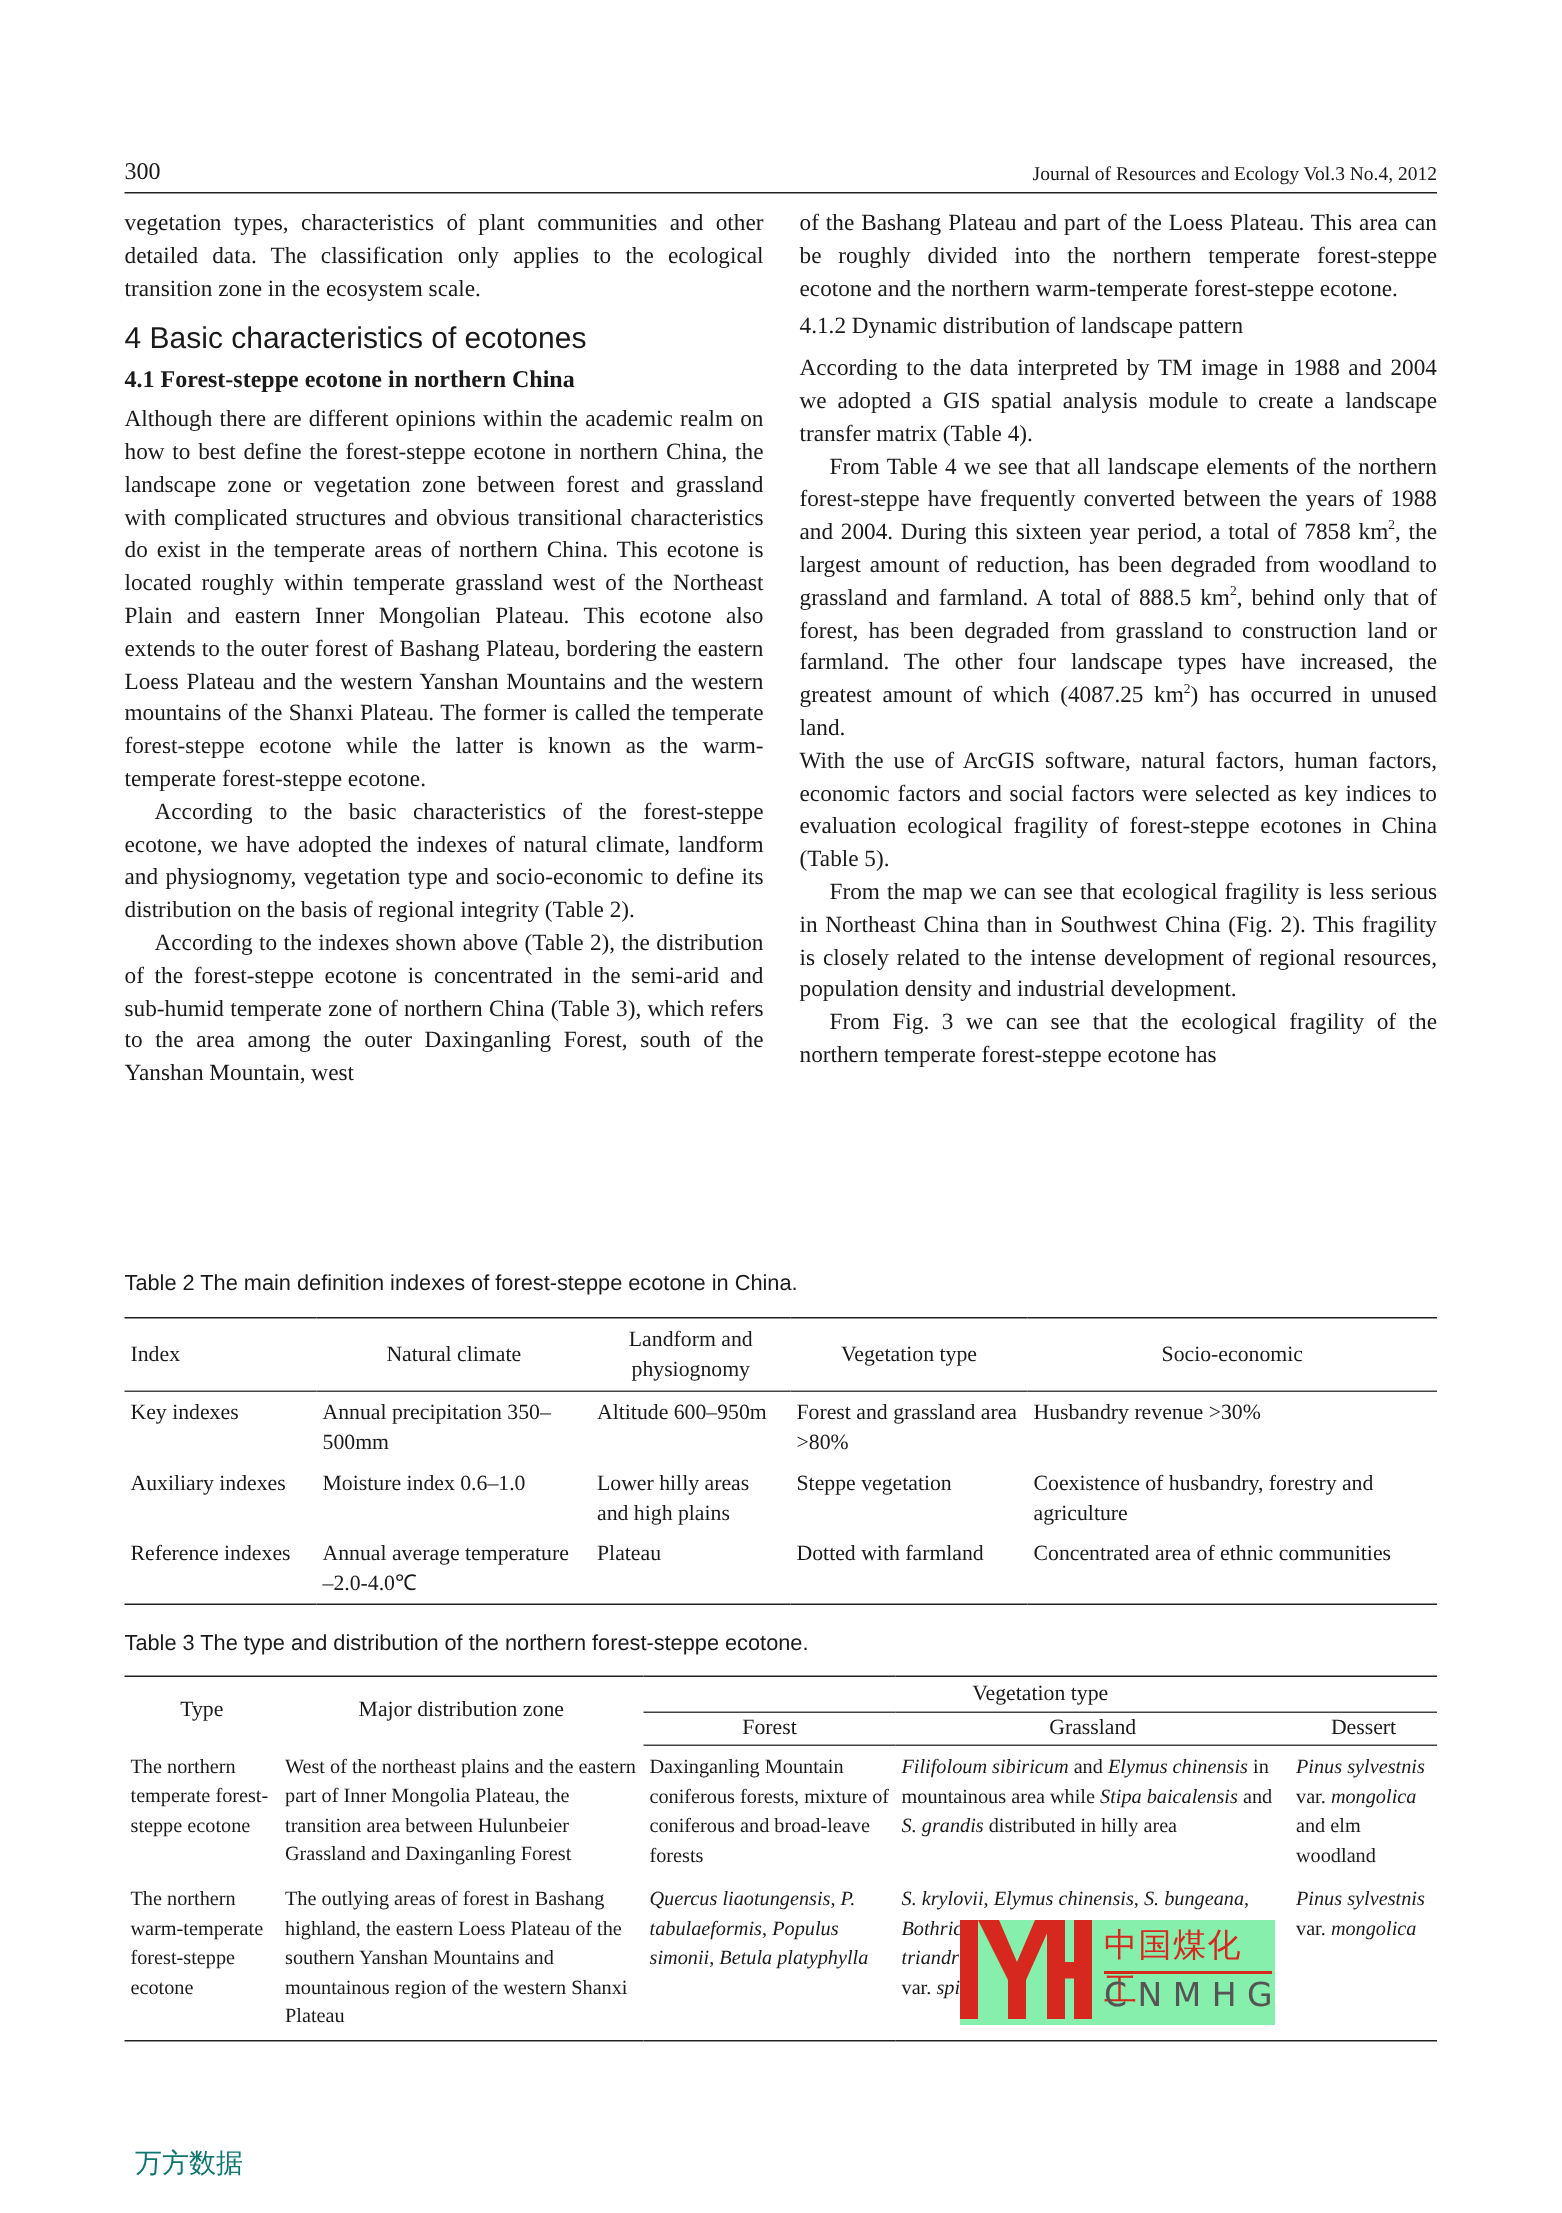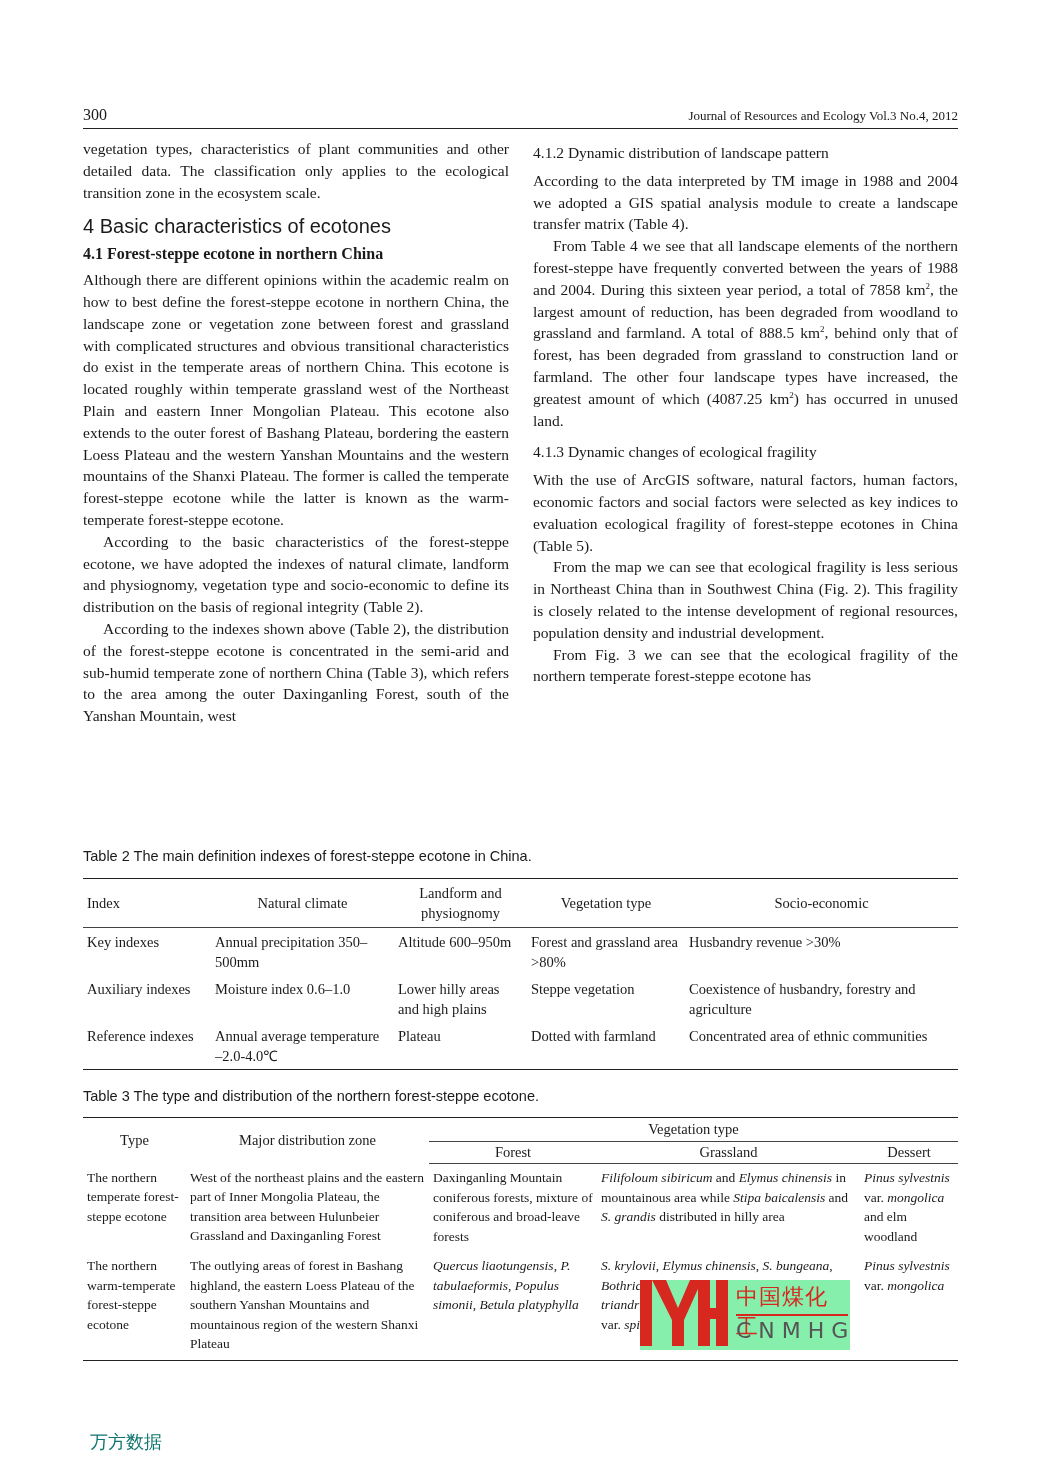--- a/index.html
+++ b/index.html
@@ -76,24 +76,24 @@
 <div class="col left">
   <p>vegetation types, characteristics of plant communities and other detailed data. The classification only applies to the ecological transition zone in the ecosystem scale.</p>
   <div class="h1">4 Basic characteristics of ecotones</div>
   <div class="h2">4.1 Forest-steppe ecotone in northern China</div>
   <p>Although there are different opinions within the academic realm on how to best define the forest-steppe ecotone in northern China, the landscape zone or vegetation zone between forest and grassland with complicated structures and obvious transitional characteristics do exist in the temperate areas of northern China. This ecotone is located roughly within temperate grassland west of the Northeast Plain and eastern Inner Mongolian Plateau. This ecotone also extends to the outer forest of Bashang Plateau, bordering the eastern Loess Plateau and the western Yanshan Mountains and the western mountains of the Shanxi Plateau. The former is called the temperate forest-steppe ecotone while the latter is known as the warm-temperate forest-steppe ecotone.</p>
   <p class="ind">According to the basic characteristics of the forest-steppe ecotone, we have adopted the indexes of natural climate, landform and physiognomy, vegetation type and socio-economic to define its distribution on the basis of regional integrity (Table 2).</p>
   <p class="ind">According to the indexes shown above (Table 2), the distribution of the forest-steppe ecotone is concentrated in the semi-arid and sub-humid temperate zone of northern China (Table 3), which refers to the area among the outer Daxinganling Forest, south of the Yanshan Mountain, west</p>
 </div>
 
 <div class="col right">
+  <p>of the Bashang Plateau and part of the Loess Plateau. This area can be roughly divided into the northern temperate forest-steppe ecotone and the northern warm-temperate forest-steppe ecotone.</p>
   <div class="h3" style="">4.1.2 Dynamic distribution of landscape pattern</div>
   <p>According to the data interpreted by TM image in 1988 and 2004 we adopted a GIS spatial analysis module to create a landscape transfer matrix (Table 4).</p>
   <p class="ind"><span>From Table 4 we see that all landscape elements of the northern forest-steppe have frequently converted between the years of 1988 and 2004. During this sixteen year period, a total of 7858 km</span><sup>2</sup><span>, the largest amount of reduction, has been degraded from woodland to grassland and farmland. A total of 888.5 km</span><sup>2</sup><span>, behind only that of forest, has been degraded from grassland to construction land or farmland. The other four landscape types have increased, the greatest amount of which (4087.25 km</span><sup>2</sup><span>) has occurred in unused land.</span></p>
-  <div class="h3" style="margin-top:10px">4.1.3 Dynamic changes of ecological fragility</div>
   <p>With the use of ArcGIS software, natural factors, human factors, economic factors and social factors were selected as key indices to evaluation ecological fragility of forest-steppe ecotones in China (Table 5).</p>
   <p class="ind">From the map we can see that ecological fragility is less serious in Northeast China than in Southwest China (Fig. 2). This fragility is closely related to the intense development of regional resources, population density and industrial development.</p>
   <p class="ind">From Fig. 3 we can see that the ecological fragility of the northern temperate forest-steppe ecotone has</p>
 </div>
 
 <div class="caption cap2">Table 2 The main definition indexes of forest-steppe ecotone in China.</div>
 <table class="t2">
   <thead>
     <tr>
       <th style="text-align:left;width:120px">Index</th>

